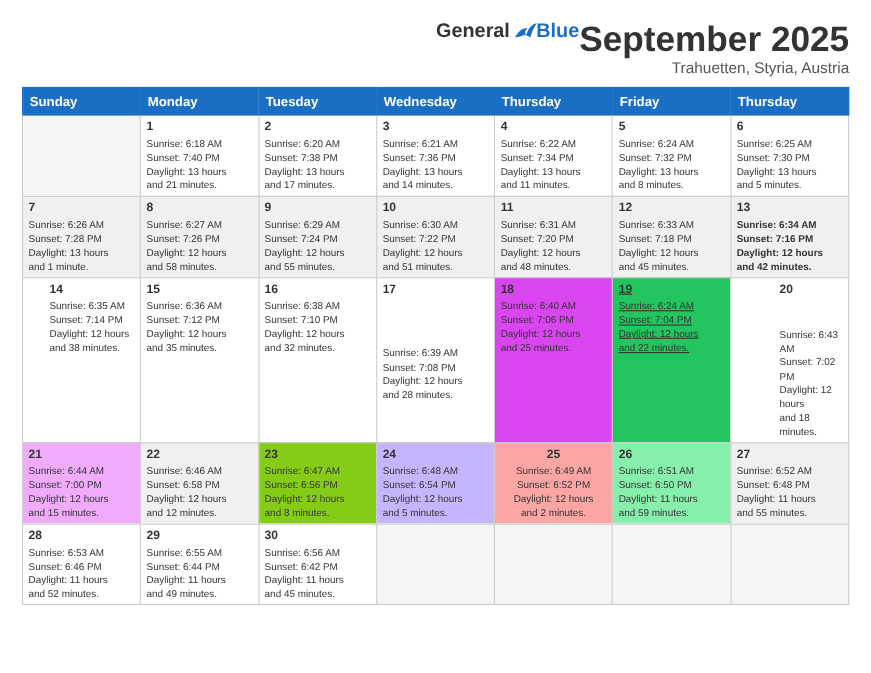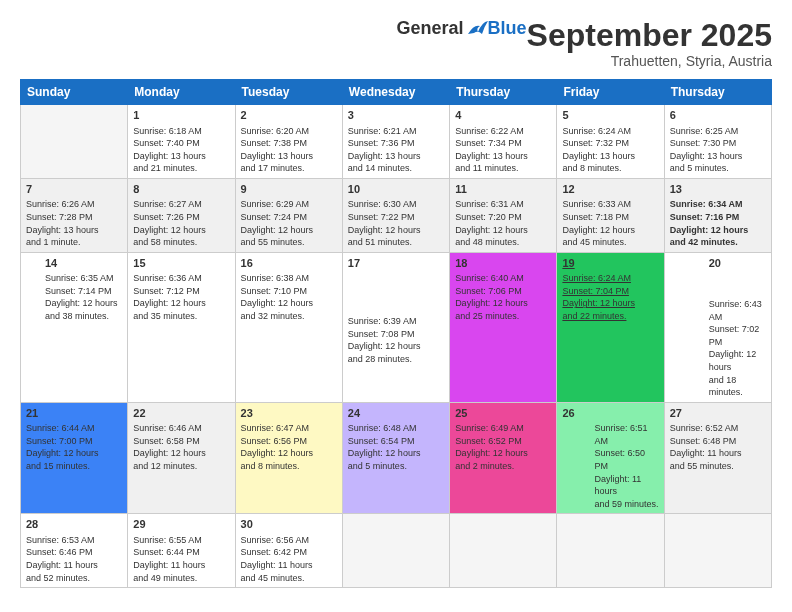--- a/index.html
+++ b/index.html
@@ -266,58 +266,58 @@
           </td>
           <td style="background: rgb(255, 255, 255); padding-left: 44px;">
             <span class="day-number">20</span>
             <div class="day-info" style="white-space: pre-line; margin-top: 27px;">Sunrise: 6:43 AM
 Sunset: 7:02 PM
 Daylight: 12 hours
 and 18 minutes.</div>
           </td>
         </tr>
         <tr>
-          <td style="background: #3b82f6;">
+          <td style="background: #f0abfc;">
             <span class="day-number">21</span>
             <div class="day-info" style="white-space: pre-line;">Sunrise: 6:44 AM
 Sunset: 7:00 PM
 Daylight: 12 hours
 and 15 minutes.</div>
           </td>
           <td style="background: rgb(240, 240, 240);">
             <span class="day-number">22</span>
             <div class="day-info" style="white-space: pre-line;">Sunrise: 6:46 AM
 Sunset: 6:58 PM
 Daylight: 12 hours
 and 12 minutes.</div>
           </td>
-          <td style="background: #fef9c3;">
+          <td style="background: #84cc16;">
             <span class="day-number">23</span>
             <div class="day-info" style="white-space: pre-line;">Sunrise: 6:47 AM
 Sunset: 6:56 PM
 Daylight: 12 hours
 and 8 minutes.</div>
           </td>
           <td style="background: #c4b5fd;">
             <span class="day-number">24</span>
             <div class="day-info" style="white-space: pre-line;">Sunrise: 6:48 AM
 Sunset: 6:54 PM
 Daylight: 12 hours
 and 5 minutes.</div>
           </td>
-          <td style="background: #ec4899;">
+          <td style="background: #fca5a5; text-align: center;">
             <span class="day-number">25</span>
             <div class="day-info" style="white-space: pre-line;">Sunrise: 6:49 AM
 Sunset: 6:52 PM
 Daylight: 12 hours
 and 2 minutes.</div>
           </td>
           <td style="background: #86efac;">
             <span class="day-number">26</span>
-            <div class="day-info" style="white-space: pre-line; margin-left: 32px;">Sunrise: 6:51 AM
+            <div class="day-info" style="white-space: pre-line;">Sunrise: 6:51 AM
 Sunset: 6:50 PM
 Daylight: 11 hours
 and 59 minutes.</div>
           </td>
           <td style="background: rgb(240, 240, 240);">
             <span class="day-number">27</span>
             <div class="day-info" style="white-space: pre-line;">Sunrise: 6:52 AM
 Sunset: 6:48 PM
 Daylight: 11 hours
 and 55 minutes.</div>

